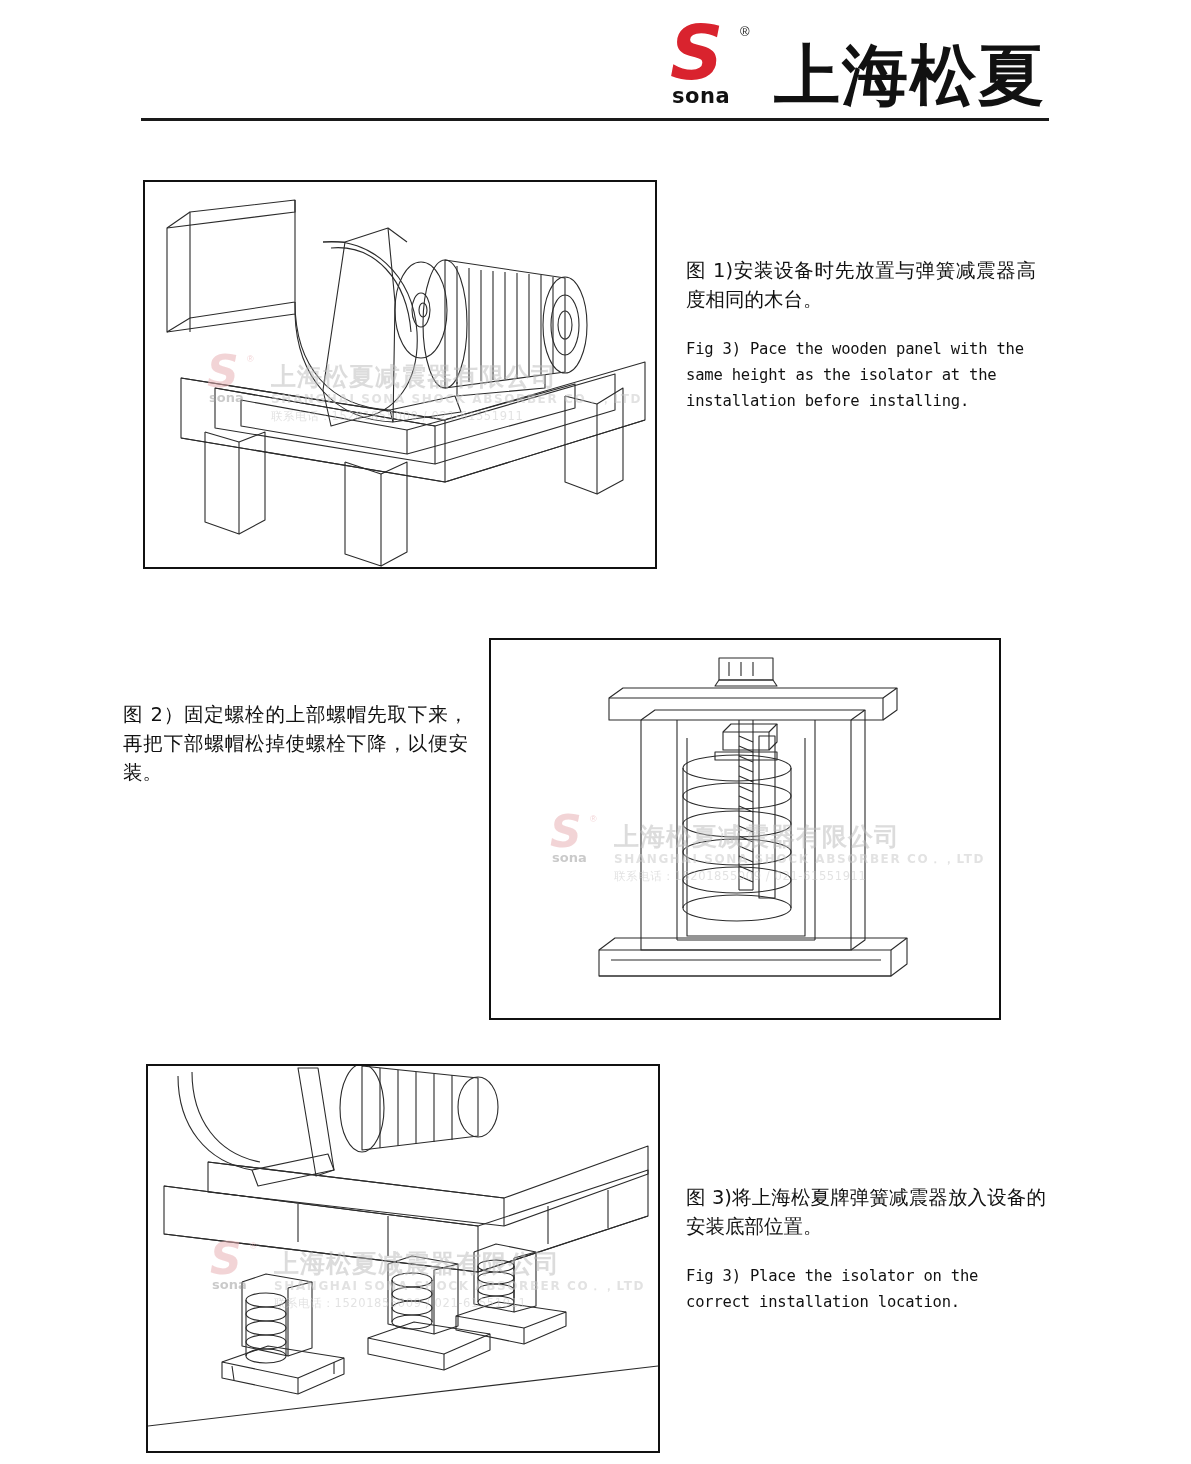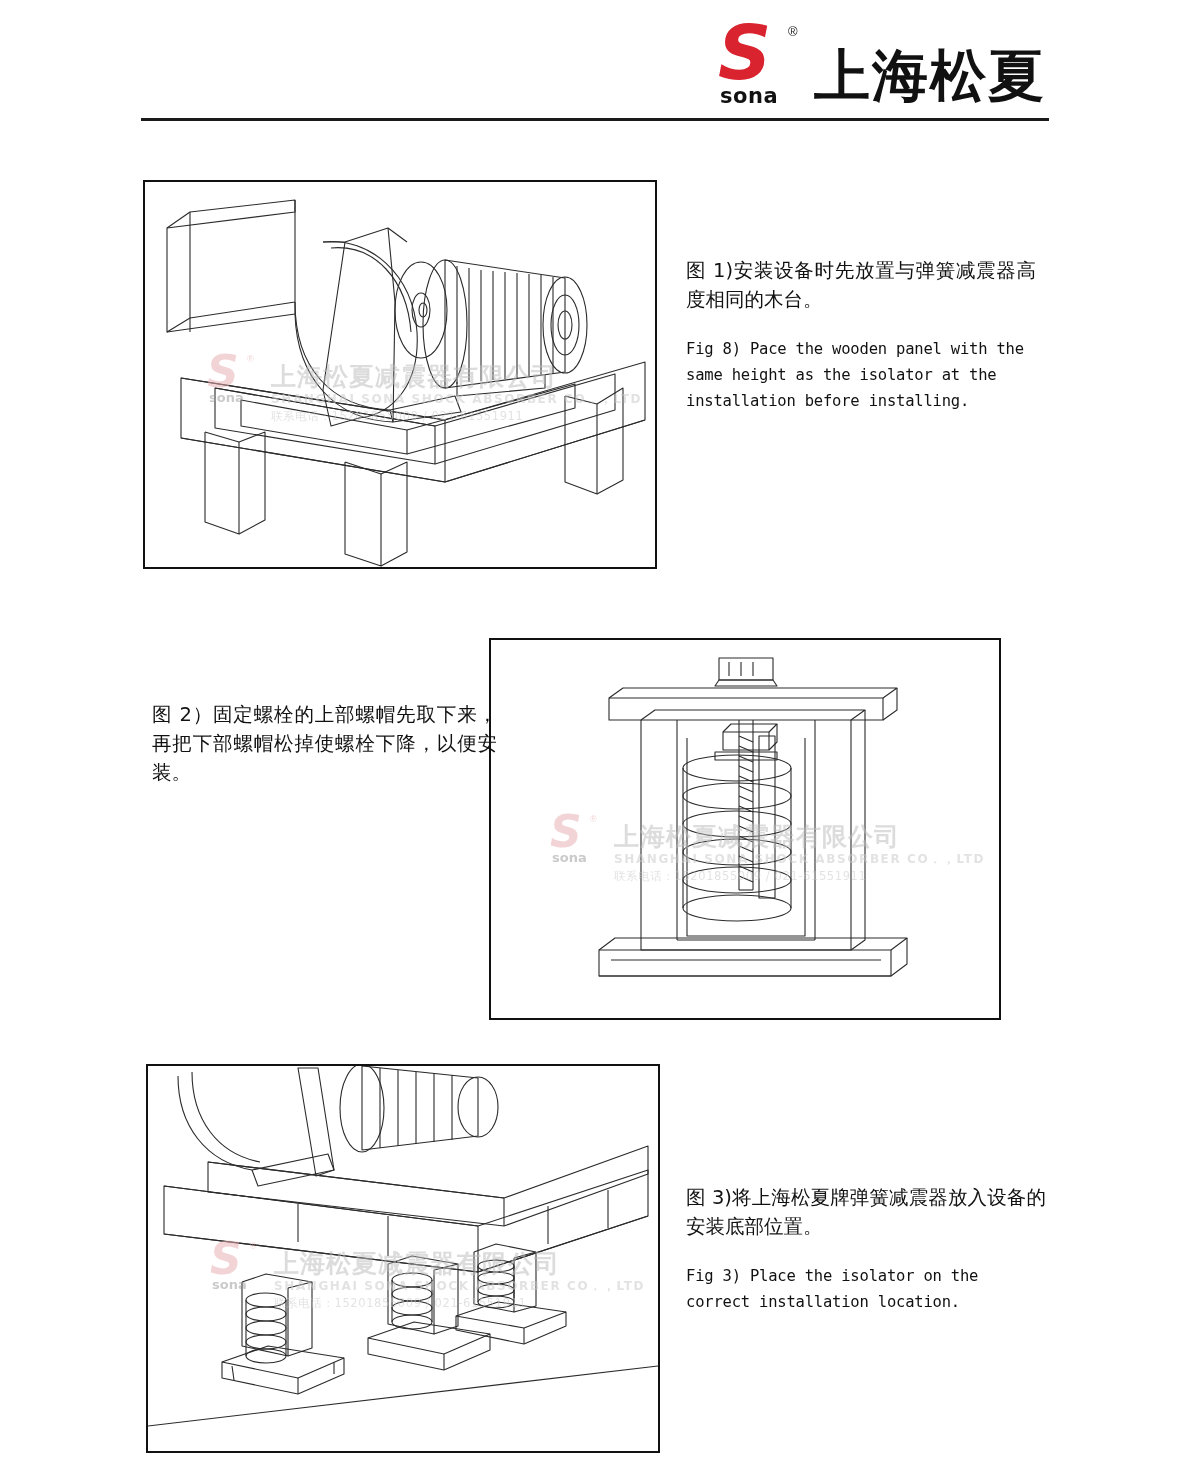--- a/index.html
+++ b/index.html
@@ -59,26 +59,26 @@
     position: absolute;
     left: 8px; top: 62px;
     font-family: "DejaVu Sans", sans-serif;
     font-size: 21px;
     font-weight: bold;
     color: #111;
     letter-spacing: 0.5px;
   }
   .brand-cn {
     font-family: "DejaVu Sans", sans-serif;
-    font-size: 56px;
+    font-size: 66px;
     font-weight: bold;
     color: #111;
     letter-spacing: 2px;
     line-height: 60px;
-    margin-left: 6px;
+    margin-left: 14px;
     margin-bottom: 2px;
   }
   .header-rule {
     position: absolute;
     left: 141px;
     top: 118px;
     width: 908px;
     height: 3px;
     background: #1a1a1a;
   }
@@ -94,21 +94,21 @@
   #fig2-box { left: 489px; top: 638px; width: 508px; height: 378px; }
   #fig3-box { left: 146px; top: 1064px; width: 510px; height: 385px; }
 
   .fig-svg { display: block; width: 100%; height: 100%; }
 
   
   .caption {
     position: absolute;
   }
   #cap1 { left: 686px; top: 256px; width: 350px; }
-  #cap2 { left: 152px; top: 700px; width: 345px; }
+  #cap2 { left: 123px; top: 700px; width: 345px; }
   #cap3 { left: 686px; top: 1183px; width: 360px; }
 
   .cap-cn {
     font-family: "DejaVu Sans", sans-serif;
     font-size: 19.5px;
     line-height: 29px;
     color: #111;
     margin: 0 0 22px 0;
     text-align: justify;
   }
@@ -283,21 +283,21 @@
   </div>
   <div class="wm-text">
     <div class="wm-cn">上海松夏减震器有限公司</div>
     <div class="wm-en">SHANGHAI  SONA  SHOCK  ABSORBER  CO．，LTD</div>
     <div class="wm-tel">联系电话：15201855009 / 021-61551911</div>
   </div>
 </div>
 
 <div class="caption" id="cap1">
   <p class="cap-cn">图 1)安装设备时先放置与弹簧减震器高度相同的木台。</p>
-  <p class="cap-en">Fig 8) Pace the wooden panel with the same height as the isolator at the installation before installing.</p>
+  <p class="cap-en">Fig 3) Pace the wooden panel with the same height as the isolator at the installation before installing.</p>
 </div>
 
 <div class="fig-box" id="fig2-box">
   <svg class="fig-svg" viewBox="0 0 508 378" xmlns="http://www.w3.org/2000/svg">
     <g fill="none" stroke="#2b2b2b" stroke-width="1.1" stroke-linejoin="round">
 
       <rect x="228" y="18" width="54" height="22"></rect>
       <path d="M238 22 L238 36 M250 22 L250 36 M262 22 L262 36"></path>
       <path d="M228 40 L282 40 L286 46 L224 46 Z"></path>
 

